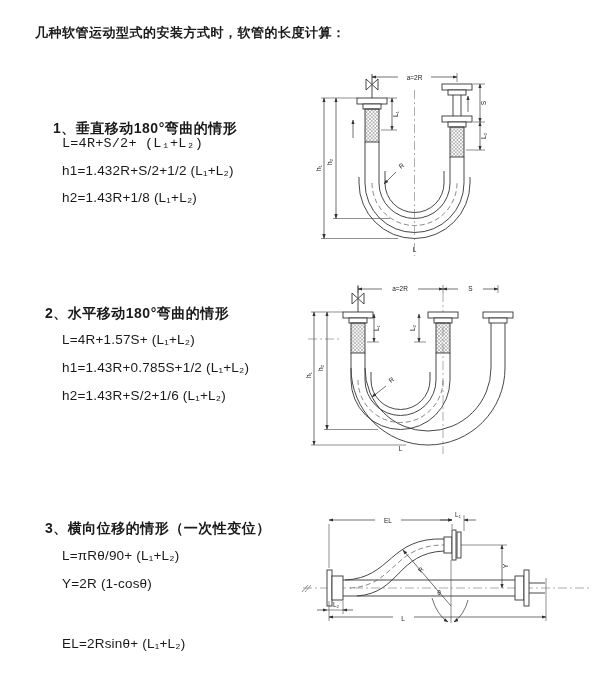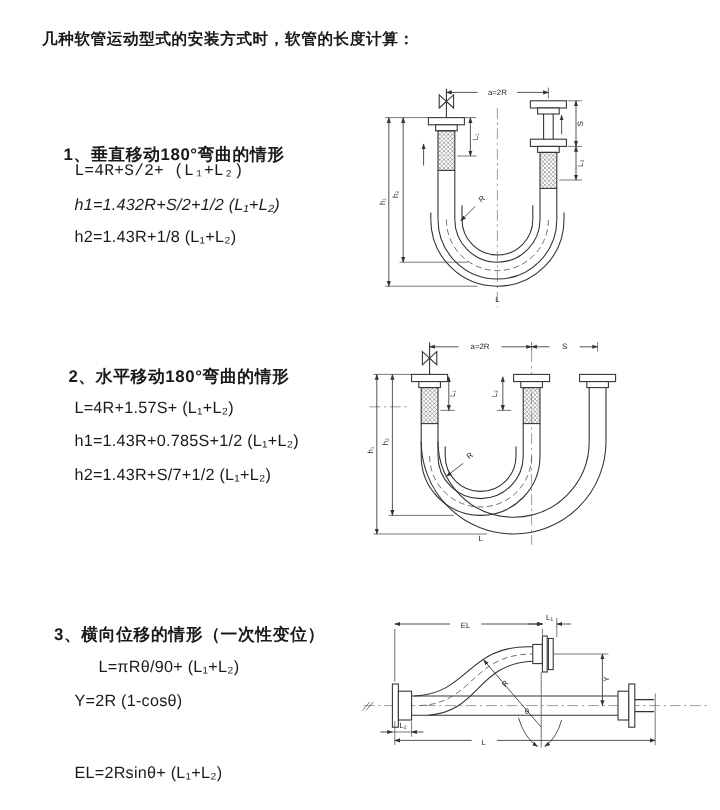--- a/index.html
+++ b/index.html
@@ -20,30 +20,30 @@
   .dsh{stroke:#555;stroke-width:0.7;fill:none;stroke-dasharray:5 3;}
   .dlab{font-size:6.5px;fill:#222;font-family:"Liberation Sans","DejaVu Sans",sans-serif;}
 </style>
 </head>
 <body>
 
 <div class="abs title">几种软管运动型式的安装方式时，软管的长度计算：</div>
 
 <div class="abs heading" style="left:53px;top:108px;margin-top:12px;">1、垂直移动180°弯曲的情形</div>
 <div class="abs formula" style="left:62px;top:136px;font-family:Liberation Mono, monospace;">L=4R+S/2+ (L₁+L₂)</div>
-<div class="abs formula" style="left:62px;top:163px;font-style:italic;">h1=1.432R+S/2+1/2 (L₁+L₂)</div>
+<div class="abs formula" style="left:62px;top:163px;">h1=1.432R+S/2+1/2 (L₁+L₂)</div>
 <div class="abs formula" style="left:62px;top:190px;">h2=1.43R+1/8 (L₁+L₂)</div>
 
-<div class="abs heading" style="left:57px;top:305px;">2、水平移动180°弯曲的情形</div>
+<div class="abs heading" style="left:45px;top:305px;">2、水平移动180°弯曲的情形</div>
 <div class="abs formula" style="left:62px;top:332px;text-align:center;">L=4R+1.57S+ (L₁+L₂)</div>
 <div class="abs formula" style="left:62px;top:360px;">h1=1.43R+0.785S+1/2 (L₁+L₂)</div>
-<div class="abs formula" style="left:62px;top:388px;">h2=1.43R+S/7+1/2 (L₁+L₂)</div>
+<div class="abs formula" style="left:62px;top:388px;">h2=1.43R+S/2+1/6 (L₁+L₂)</div>
 
 <div class="abs heading" style="left:45px;top:520px;">3、横向位移的情形（一次性变位）</div>
-<div class="abs formula" style="left:62px;top:548px;margin-left:20px;">L=πRθ/90+ (L₁+L₂)</div>
+<div class="abs formula" style="left:62px;top:548px;">L=πRθ/90+ (L₁+L₂)</div>
 <div class="abs formula" style="left:62px;top:576px;">Y=2R (1-cosθ)</div>
 <div class="abs formula" style="left:62px;top:636px;">EL=2Rsinθ+ (L₁+L₂)</div>
 
 <svg style="left:314px;top:70px;" width="280" height="192" viewBox="0 0 280 192">
   <defs>
     <marker id="ar1" viewBox="0 0 10 10" refX="9" refY="5" markerWidth="7" markerHeight="7" orient="auto-start-reverse">
       <path d="M0,1.5 L10,5 L0,8.5 z" fill="#333"></path>
     </marker>
     <pattern id="pb1" width="3.5" height="3.5" patternUnits="userSpaceOnUse">
       <path d="M0,3.5 L3.5,0 M0,0 L3.5,3.5" stroke="#777" stroke-width="0.5" fill="none"></path>

